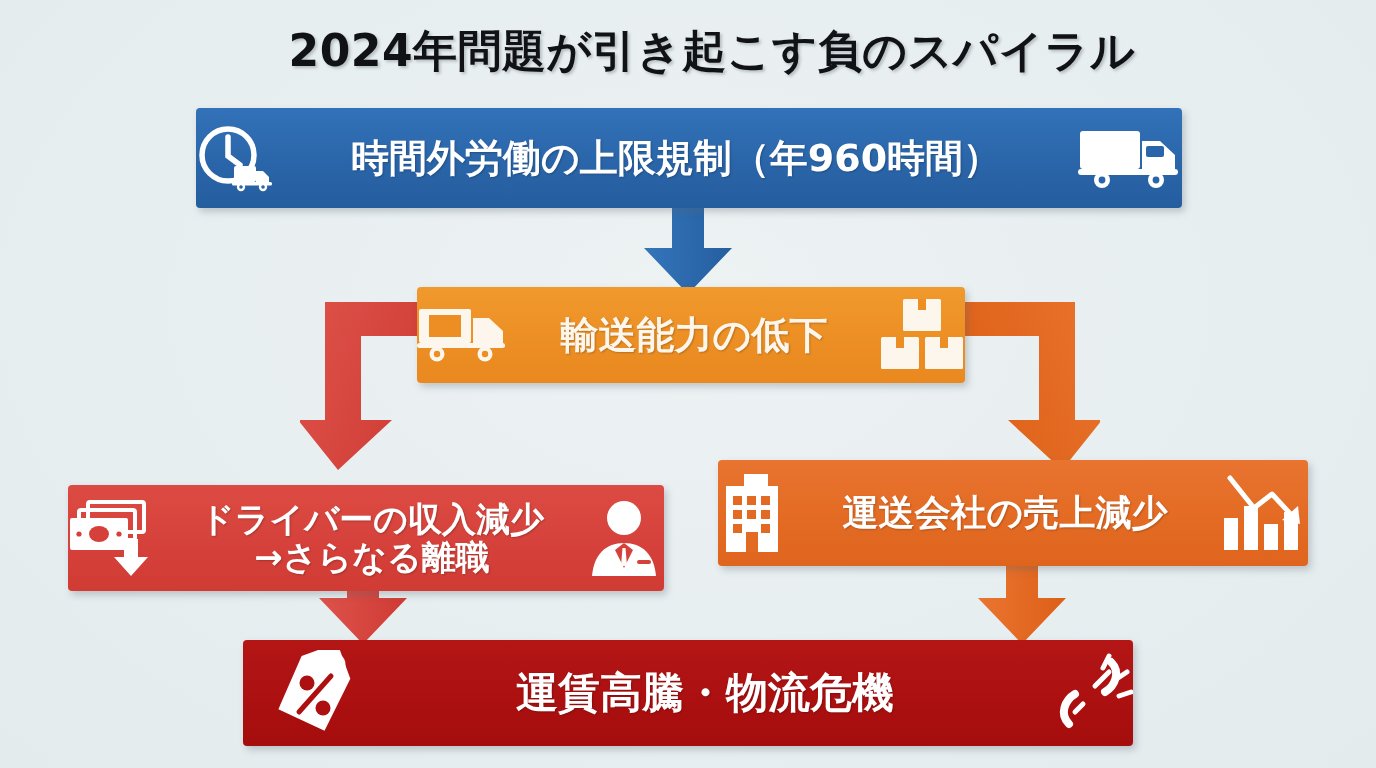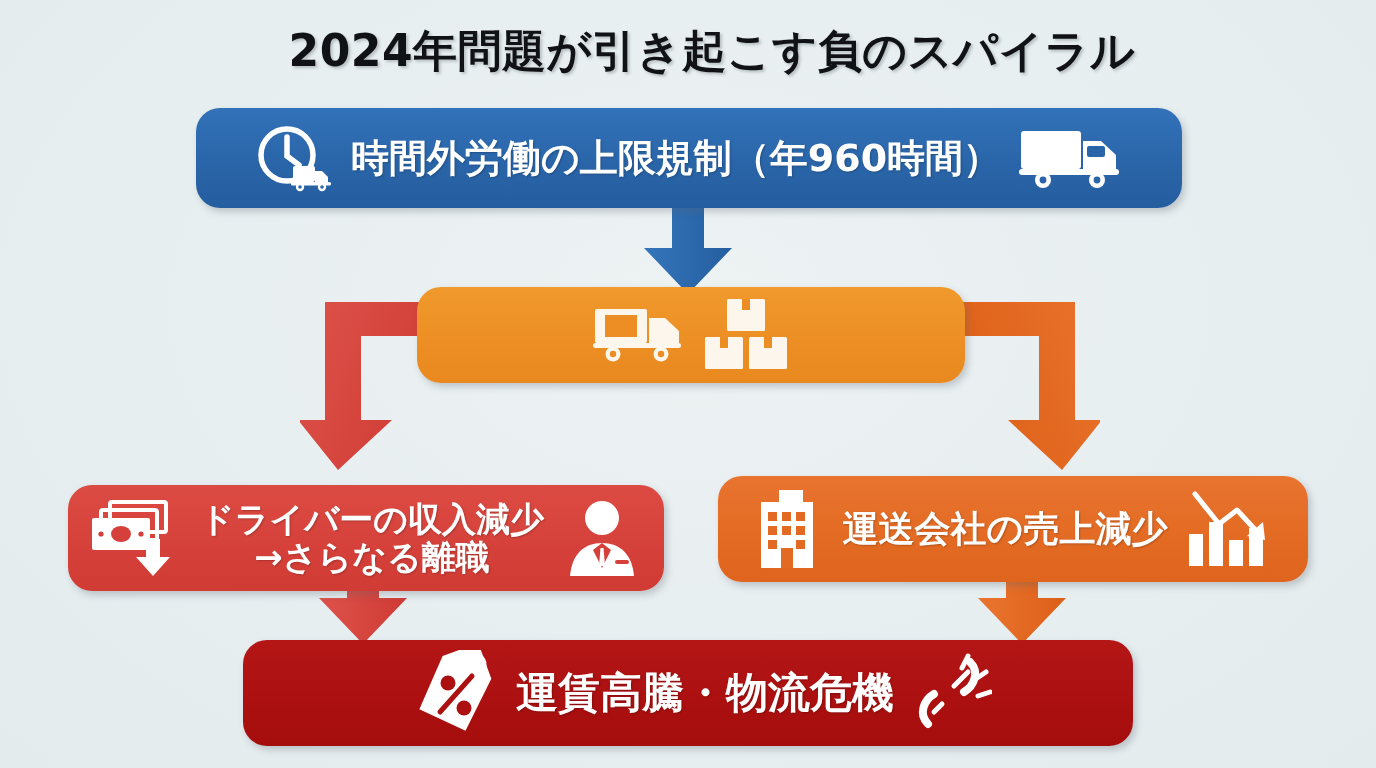--- a/index.html
+++ b/index.html
@@ -33,24 +33,24 @@
     letter-spacing: 0.5px;
     text-shadow: 2px 2px 3px rgba(120,130,135,0.45);
     white-space: nowrap;
     padding-left: 24px;
   }
 
   
   .node {
     position: absolute;
     box-sizing: border-box;
-    border-radius: 24px;
+    border-radius: 4px;
     display: flex;
     align-items: center;
-    justify-content: center;
+    justify-content: space-between;
     gap: 18px;
     color: #ffffff;
     box-shadow: 3px 4px 7px rgba(90,100,110,0.30);
     z-index: 5;
   }
   .node .label {
     font-weight: 800;
     line-height: 1.12;
     text-align: center;
     white-space: pre-line;
@@ -74,21 +74,20 @@
   #node-income {
     left: 68px; top: 460px; width: 596px; height: 106px;
     background: linear-gradient(180deg, #dc4b43 0%, #d5413a 60%, #d03b34 100%);
     margin-top: 25px;
   }
   #node-income .label { font-size: 34px; }
 
   #node-revenue {
     left: 718px; top: 460px; width: 590px; height: 106px;
     background: linear-gradient(180deg, #e87430 0%, #e36a22 60%, #df651e 100%);
-    margin-top: 16px;
   }
   #node-revenue .label { font-size: 36px; }
 
   #node-crisis {
     left: 243px; top: 640px; width: 890px; height: 106px;
     background: linear-gradient(180deg, #b41616 0%, #ac1010 55%, #a50d0d 100%);
     padding-left: 28px;
   }
   #node-crisis .label { font-size: 42px; }
 
@@ -197,20 +196,21 @@
         <path d="M56 12 h16 l14 13 v12 H56 z"></path>
         <rect x="0" y="37" width="88" height="5" rx="2.5"></rect>
         <circle cx="20" cy="48" r="7.5"></circle>
         <circle cx="68" cy="48" r="7.5"></circle>
       </g>
       <rect x="12" y="9" width="32" height="22" fill="#ec8e23"></rect>
       <circle cx="20" cy="48" r="3.2" fill="#ec8e23"></circle>
       <circle cx="68" cy="48" r="3.2" fill="#ec8e23"></circle>
     </svg>
 
+    <span class="label">輸送能力の低下</span>
 
     <svg class="ico" width="86" height="76" viewBox="0 0 86 76">
       <g fill="#fdf6ec">
         <rect x="24" y="2" width="38" height="32" rx="1.5"></rect>
         <rect x="2" y="40" width="38" height="32" rx="1.5"></rect>
         <rect x="46" y="40" width="38" height="32" rx="1.5"></rect>
       </g>
       <g fill="#ec8e23">
         <rect x="39" y="2" width="8" height="11"></rect>
         <rect x="17" y="40" width="8" height="11"></rect>

